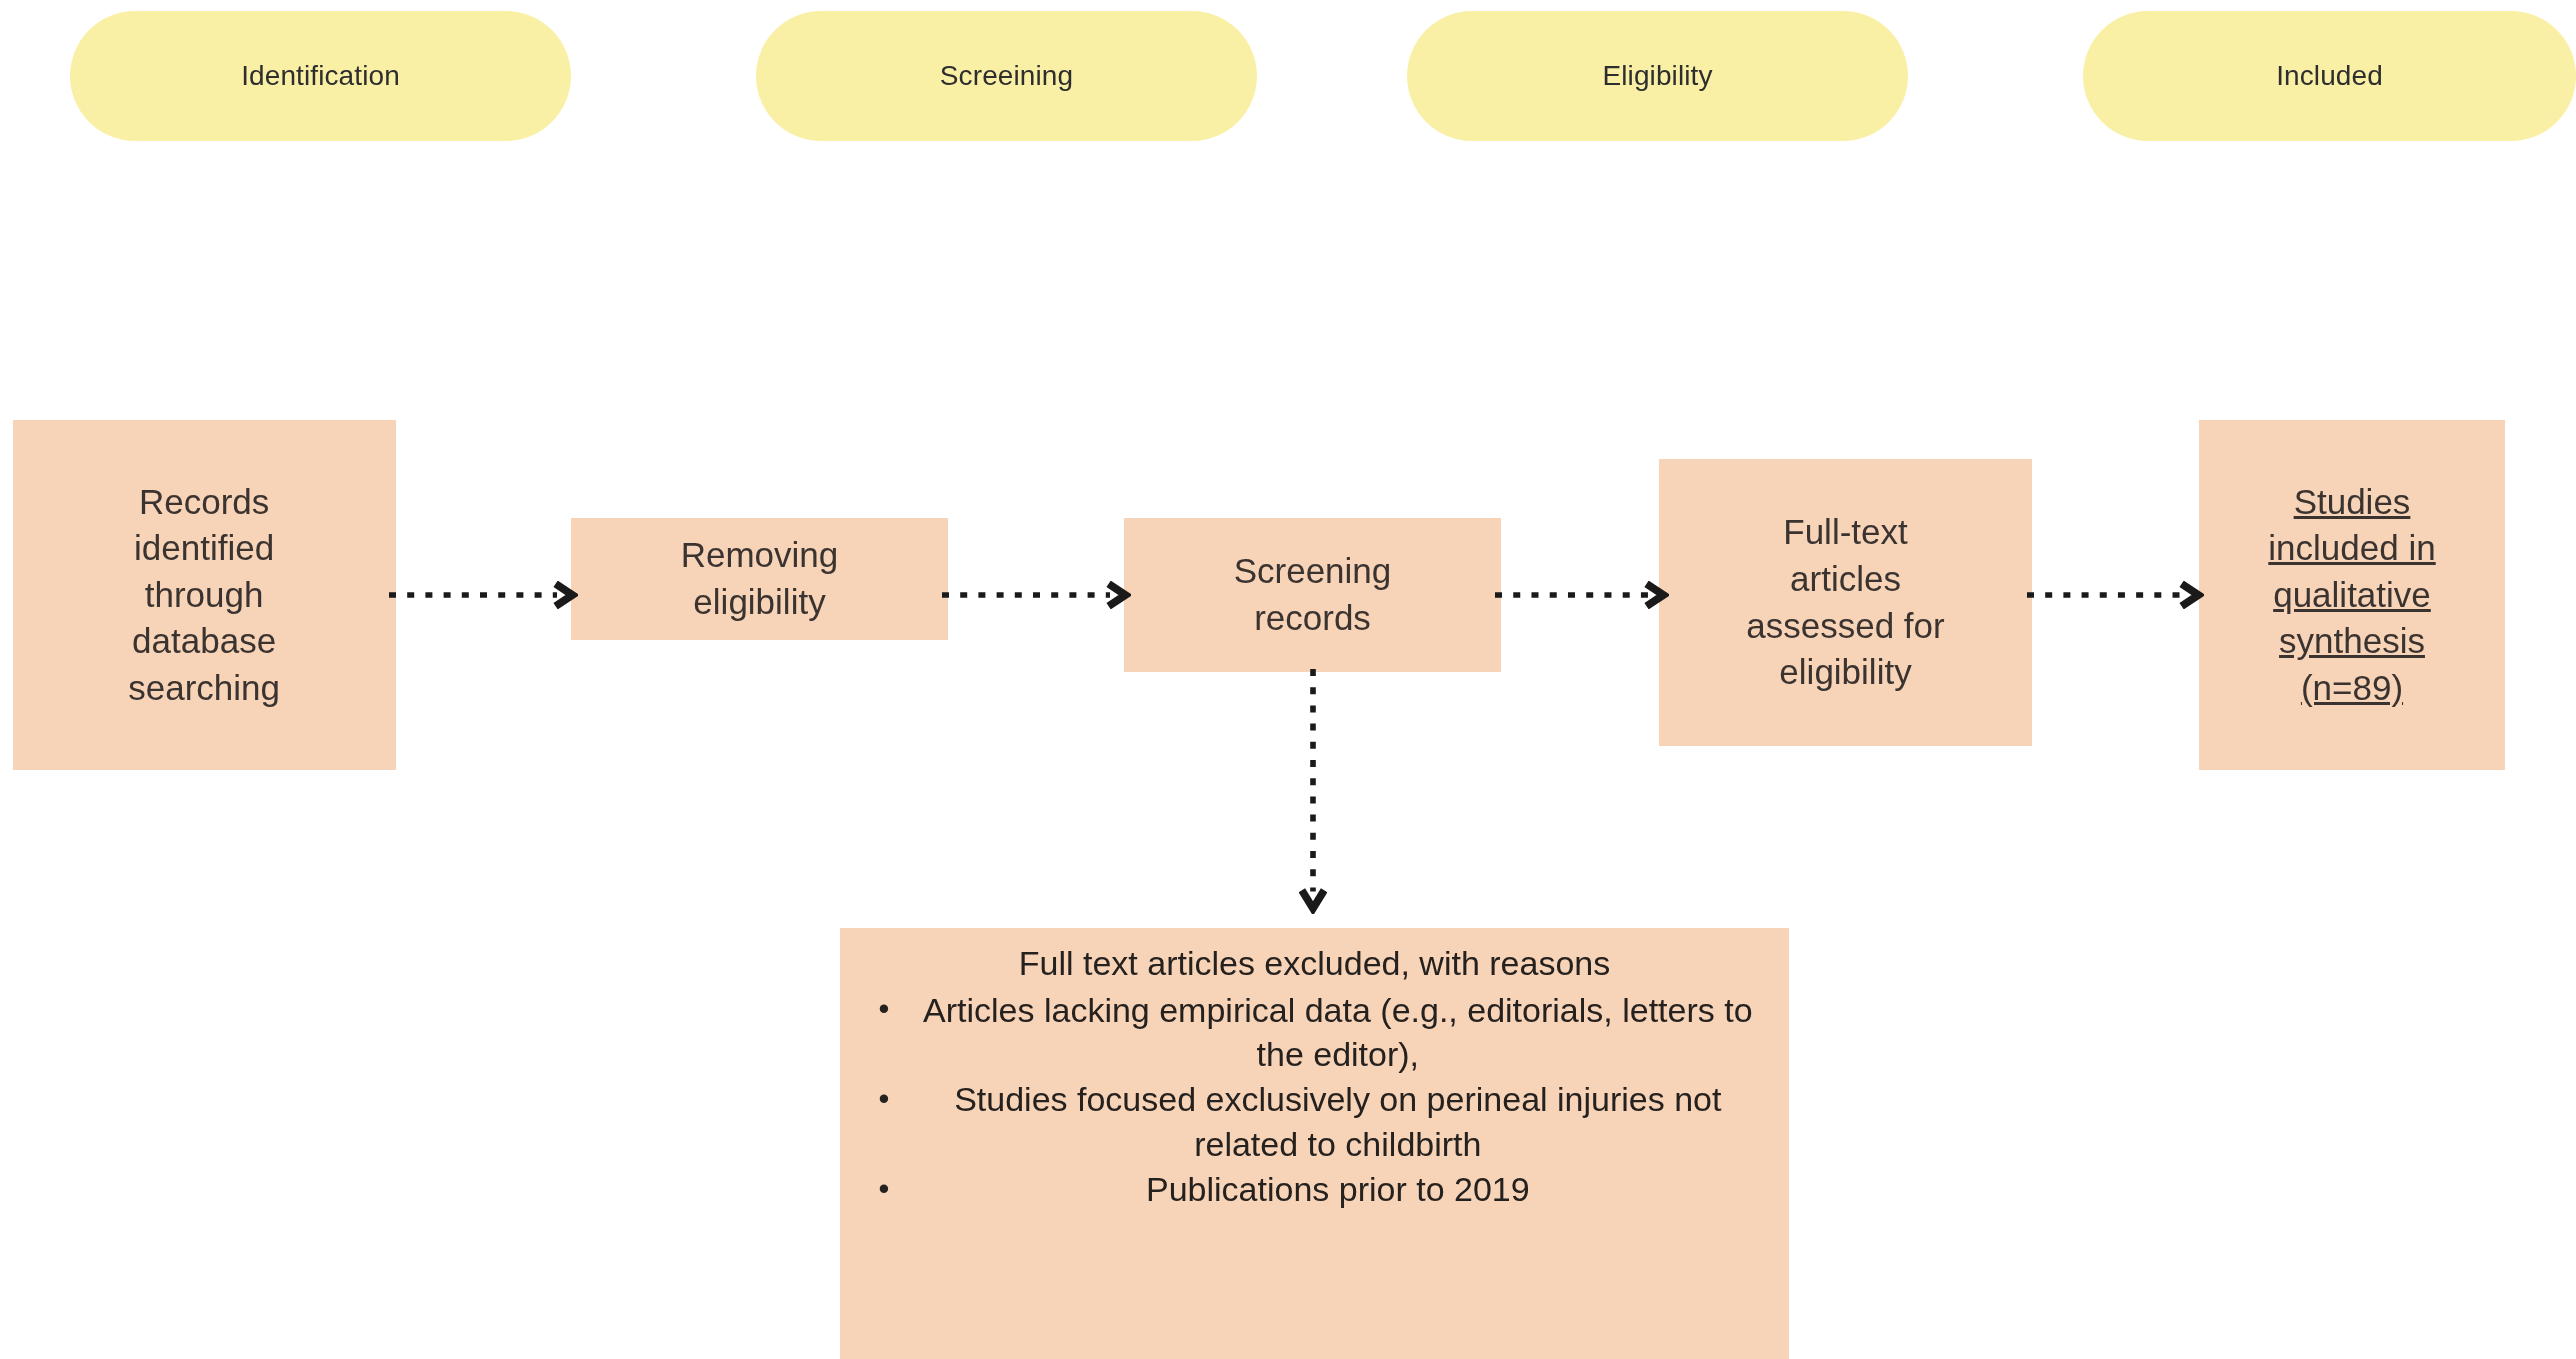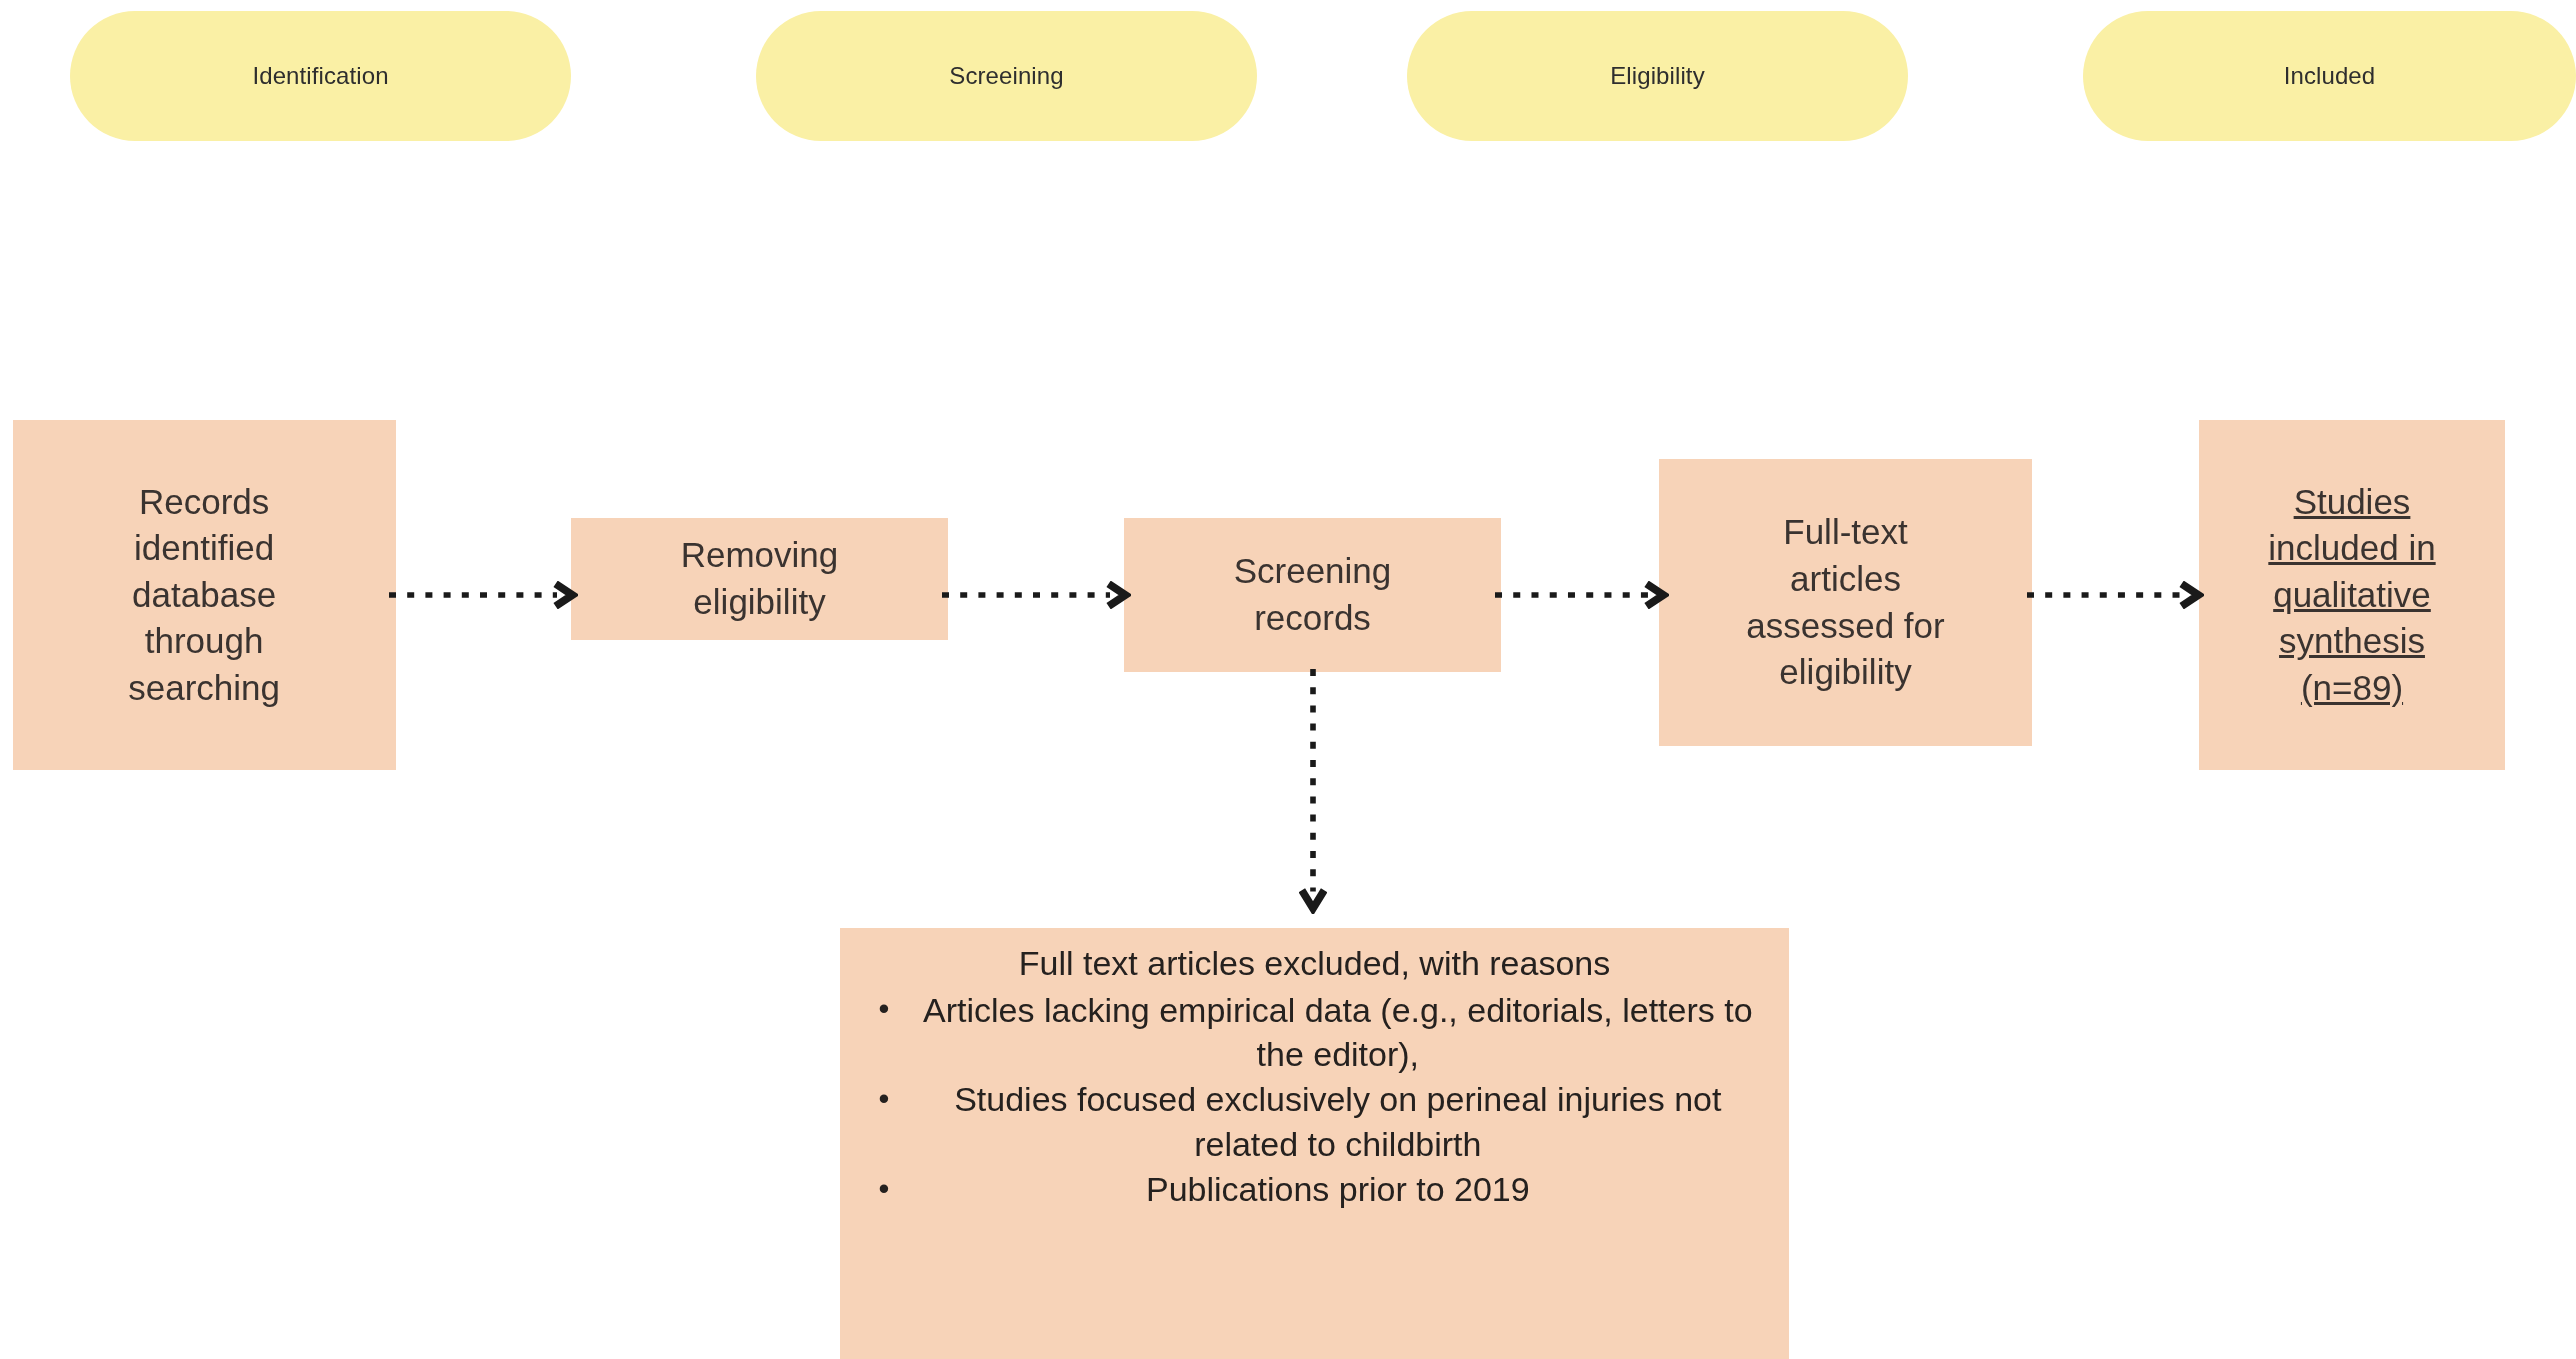--- a/index.html
+++ b/index.html
@@ -20,21 +20,21 @@
   }
 
   
   .pill {
     position: absolute;
     background: #faf0a5;
     border-radius: 7001px;
     display: flex;
     align-items: center;
     justify-content: center;
-    font-size: 24px;
+    font-size: 28px;
     color: #2e2e2e;
     letter-spacing: 0.1px;
     box-sizing: border-box;
     padding: 0 14px;
   }
 
   
   .box {
     position: absolute;
     background: #f7d3b8;
@@ -113,22 +113,22 @@
   </div>
 
   <div class="pill" style="left:2083px; top:10.5px; width:493px; height:130px;">
     <span>Included</span>
   </div>
 
   <div class="box" style="left:12.6px; top:420px; width:383px; height:350px;">
     <div class="txt">
       <div>Records</div>
       <div>identified</div>
+      <div>through</div>
       <div>database</div>
-      <div>through</div>
       <div>searching</div>
     </div>
   </div>
 
   <div class="box" style="left:571px; top:518px; width:377px; height:122px;">
     <div class="txt">
       <div>Removing</div>
       <div>eligibility</div>
     </div>
   </div>

